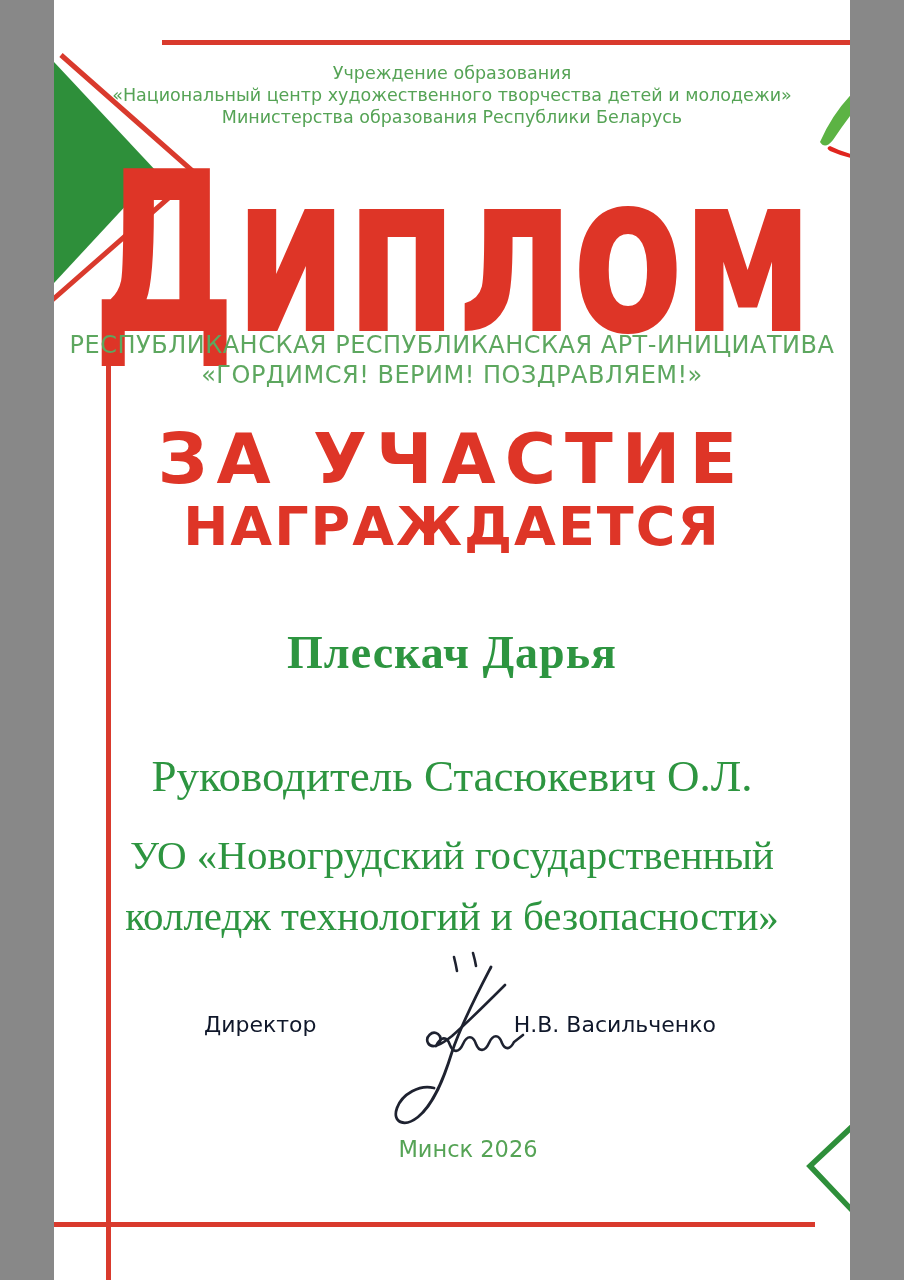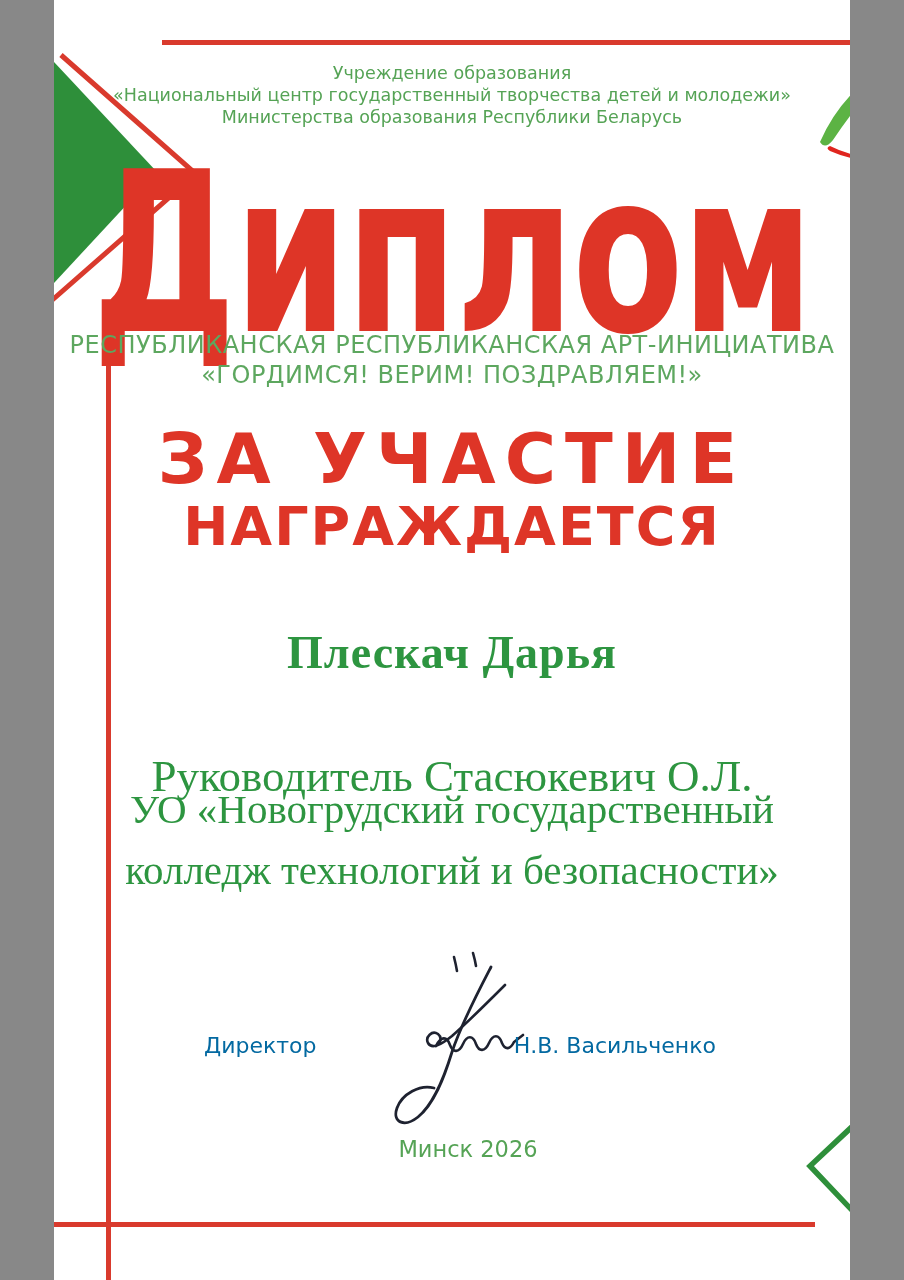--- a/index.html
+++ b/index.html
@@ -20,22 +20,22 @@
     top:142px;font-size:162px;font-weight:bold;color:#de3527;
     transform:scaleY(1.38);transform-origin:top center;
     letter-spacing:-2px;line-height:1;
   }
   .initiative{top:330px;font-size:24px;line-height:30px;color:#5da75f;letter-spacing:0.5px;}
   .award1{top:424px;font-size:70px;font-weight:bold;color:#de3527;letter-spacing:9px;line-height:1;}
   .award2{top:500px;font-size:54px;font-weight:bold;color:#de3527;letter-spacing:2px;line-height:1;}
   .serif{font-family:"Liberation Serif","DejaVu Serif",serif;color:#2d9540;}
   .recipient{top:630px;font-size:46px;font-weight:bold;letter-spacing:1px;line-height:1;}
   .supervisor{top:716px;font-size:45px;line-height:1;margin-top:38px;}
-  .institution{top:779px;font-size:41px;line-height:61px;}
-  .sig-row-label{position:absolute;font-size:22px;color:#0369a1;top:1033px;}
+  .institution{top:825px;font-size:41px;line-height:61px;}
+  .sig-row-label{position:absolute;font-size:22px;color:#0f172a;top:1012px;}
   .role{left:150px;}
   .signatory{right:134px;}
   .city{top:1136px;font-size:22.5px;color:#55a355;padding-left:32px;}
 </style>
 </head>
 <body>
 
 <div class="page">
 
   <svg class="deco" width="904" height="1280" viewBox="0 0 904 1280">
@@ -64,21 +64,21 @@
       <path d="M 847,106 L 837,127 L 857,127 Z" stroke="none"></path>
       <rect x="842" y="127" width="3.6" height="9" stroke="none"></rect>
       <rect x="849" y="127" width="3.6" height="9" stroke="none"></rect>
       <line x1="843" y1="110" x2="836" y2="104" stroke-width="3.2"></line>
       <line x1="851" y1="110" x2="858" y2="103" stroke-width="3.2"></line>
     </g>
   </svg>
 
   <div class="abs issuer">
     <div>Учреждение образования</div>
-    <div>«Национальный центр государственный творчества детей и молодежи»</div>
+    <div>«Национальный центр художественного творчества детей и молодежи»</div>
     <div>Министерства образования Республики Беларусь</div>
   </div>
 
   <div class="abs title">Диплом</div>
 
   <div class="abs initiative">
     <div>РЕСПУБЛИКАНСКАЯ РЕСПУБЛИКАНСКАЯ АРТ-ИНИЦИАТИВА</div>
     <div>«ГОРДИМСЯ! ВЕРИМ! ПОЗДРАВЛЯЕМ!»</div>
   </div>
 

